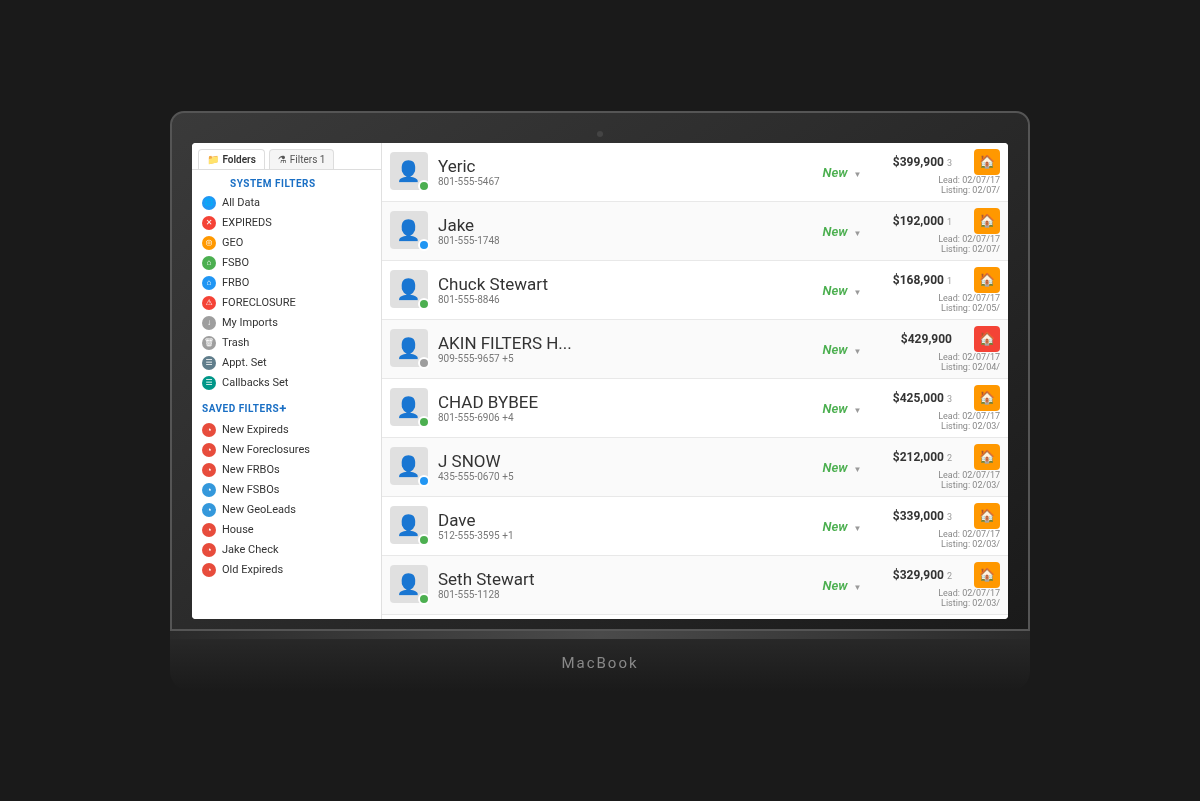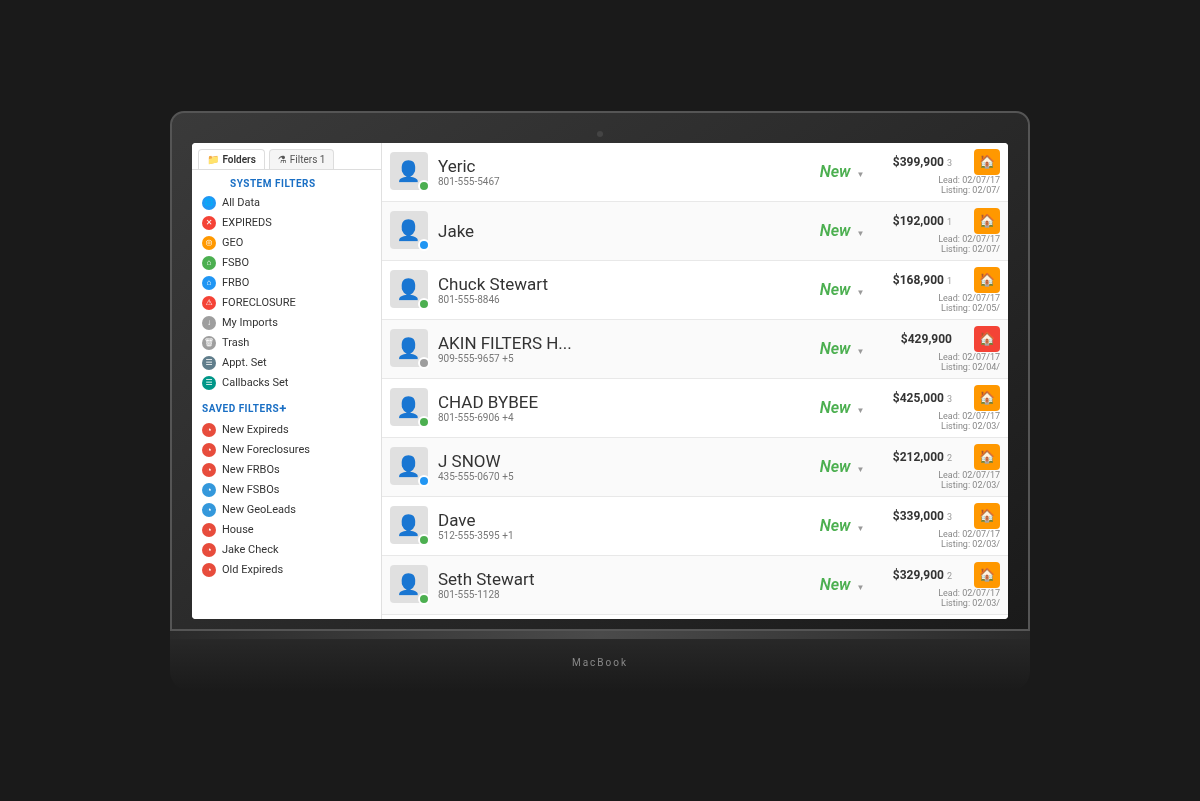--- a/index.html
+++ b/index.html
@@ -61,21 +61,21 @@
     .laptop-base::before {
       content: '';
       position: absolute;
       top: 0; left: 0; right: 0;
       height: 8px;
       background: linear-gradient(90deg, #2a2a2a, #4a4a4a, #2a2a2a);
     }
 
     .macbook-label {
       color: #888;
-      font-size: 10px;
+      font-size: 15px;
       letter-spacing: 2px;
       margin-top: 4px;
     }
 
     
     .sidebar {
       width: 190px;
       min-width: 190px;
       background: #fff;
       border-right: 1px solid #e0e0e0;
@@ -252,21 +252,21 @@
       color: #777;
     }
 
     .lead-status {
       min-width: 60px;
       text-align: center;
     }
 
     .status-new {
       color: #4CAF50;
-      font-size: 16px;
+      font-size: 13px;
       font-style: italic;
       font-weight: 600;
       text-align: right;
     }
 
     .dropdown-arrow {
       color: #999;
       font-size: 8px;
       margin-left: 2px;
     }
@@ -435,20 +435,21 @@
 
         <div class="lead-row">
           <div class="avatar-area">
             <div class="avatar-bg">
                 <span class="avatar-icon-person">👤</span>
               </div>
             <div class="status-dot dot-blue"></div>
           </div>
           <div class="lead-info">
             <div class="lead-name">Jake</div>
+            <div class="lead-phone">801-555-1748</div>
           </div>
           <div class="lead-status">
             <span class="status-new">New</span>
             <span class="dropdown-arrow">▼</span>
           </div>
           <div class="lead-price-area">
             <div class="price-tag">
               <div class="price-text">$192,000 <span style="font-size:9px;font-weight:400;color:#999;">1</span></div>
               <div class="property-icon prop-orange">🏠</div>
             </div>

